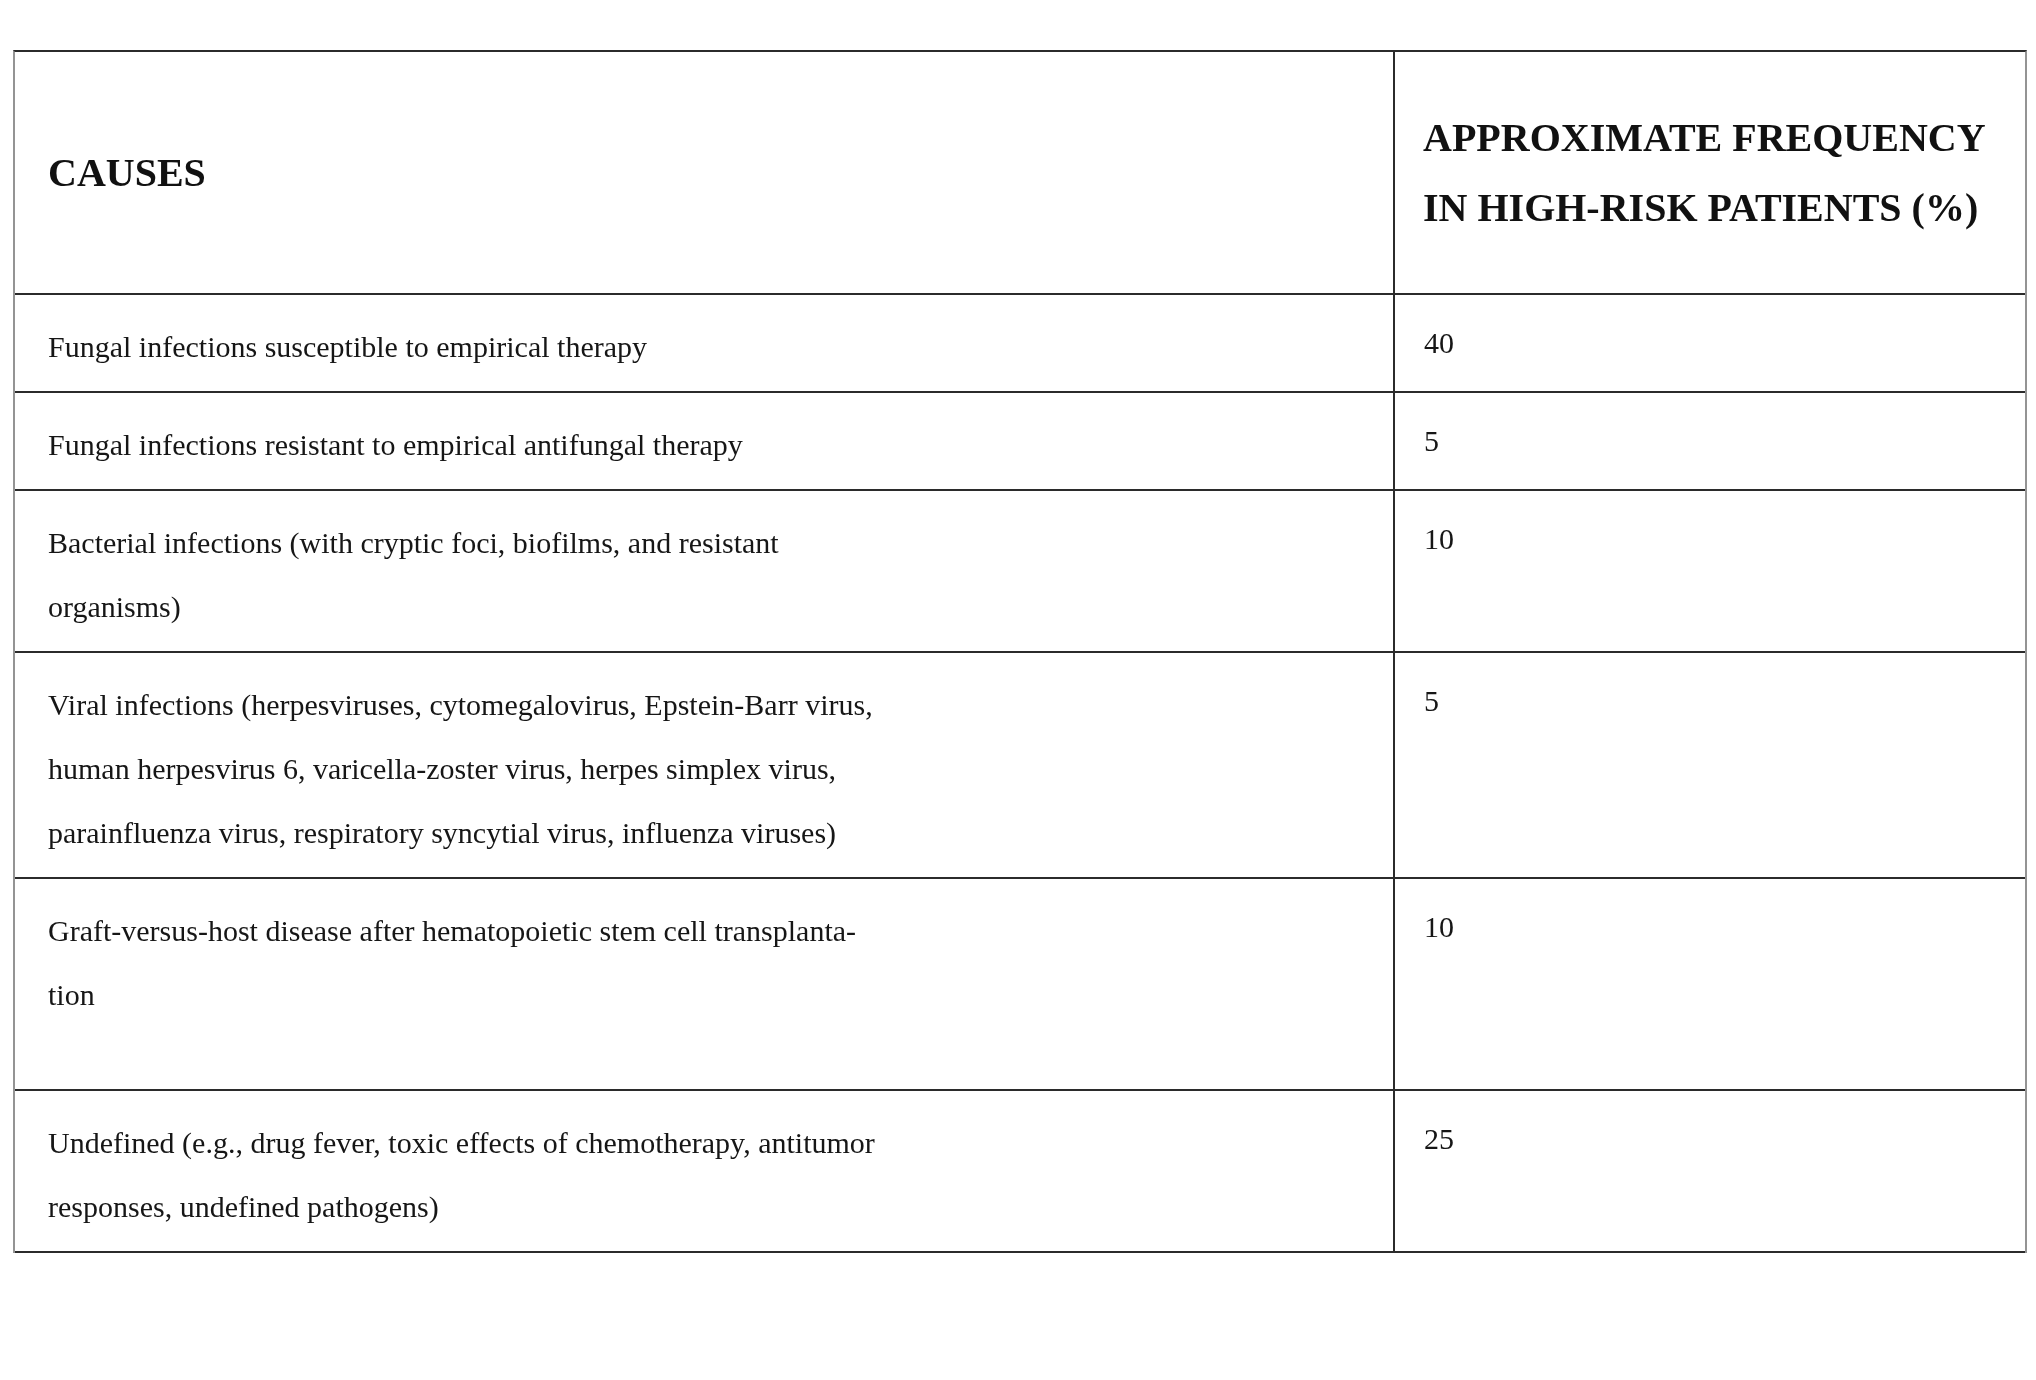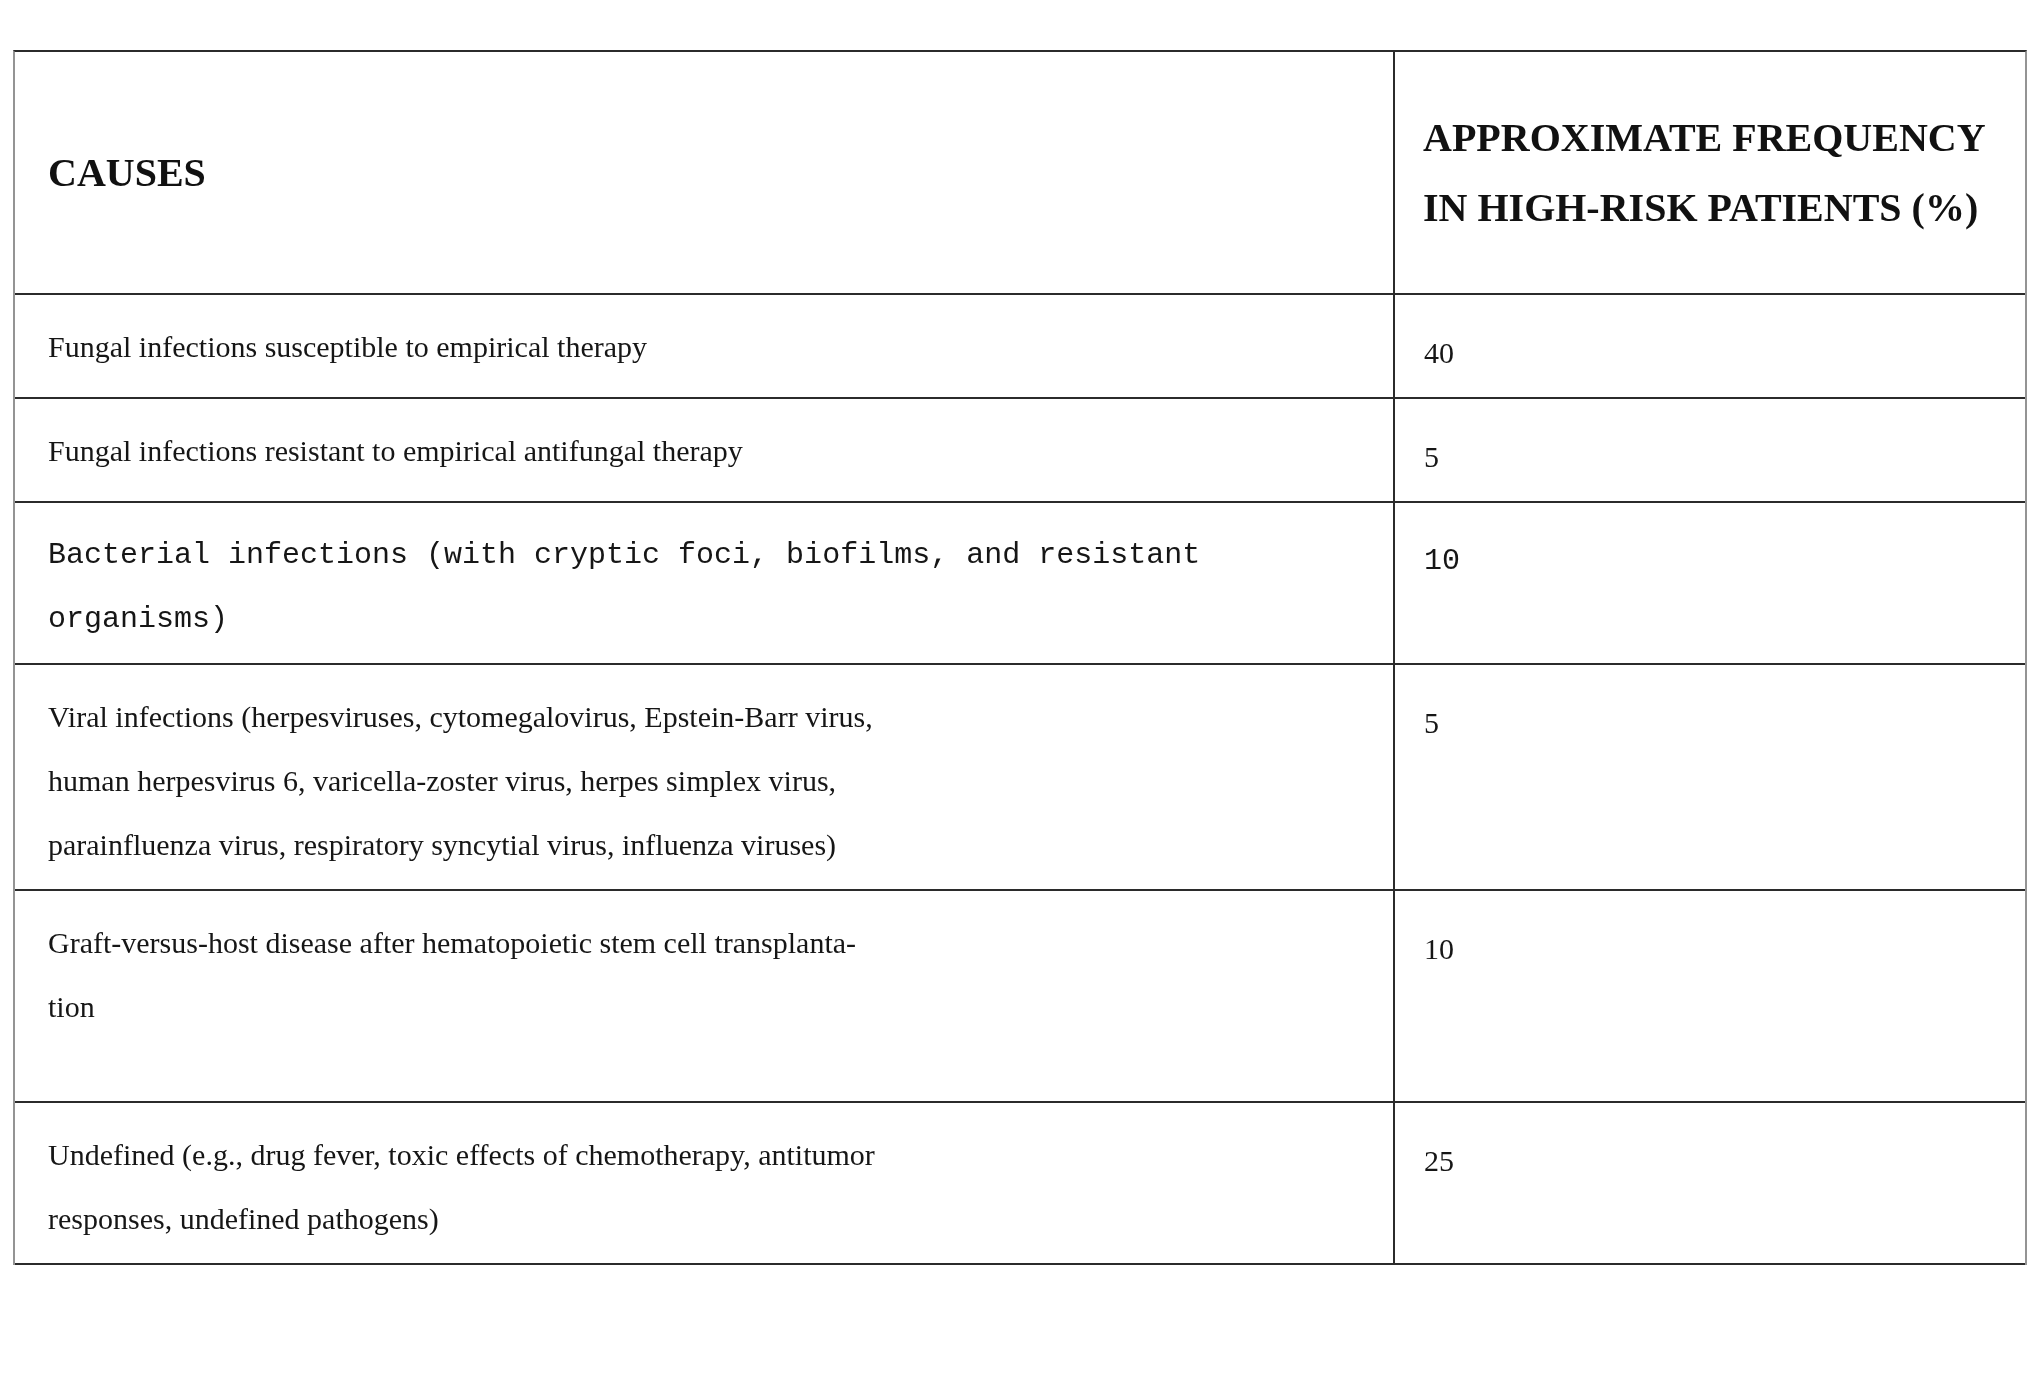--- a/index.html
+++ b/index.html
@@ -52,25 +52,25 @@
   th.cell-cause { padding: 15px 20px 15px 33px; }
   th.cell-freq  { padding: 15px 12px 15px 28px; }
 
   
   td {
     font-size: 30px;
     line-height: 64px;
     vertical-align: top;
   }
   td.cell-cause { padding: 20px 12px 12px 33px; }
-  td.cell-freq  { padding: 26px 12px 12px 29px; }
+  td.cell-freq  { padding: 16px 12px 12px 29px; }
 
   tbody tr:nth-child(1) { height: 97px; }
   tbody tr:nth-child(2) { height: 98px; margin-left: 26px; }
-  tbody tr:nth-child(3) { height: 155px; font-family: Liberation Mono, monospace; }
+  tbody tr:nth-child(3) { height: 155px; }
   tbody tr:nth-child(4) { height: 155px; }
   tbody tr:nth-child(5) { height: 212px; }
   tbody tr:nth-child(6) { height: 153px; }
   tbody tr:nth-child(7) { height: 224px; }
 
   em { font-style: italic; }
 </style>
 </head>
 <body>
 

